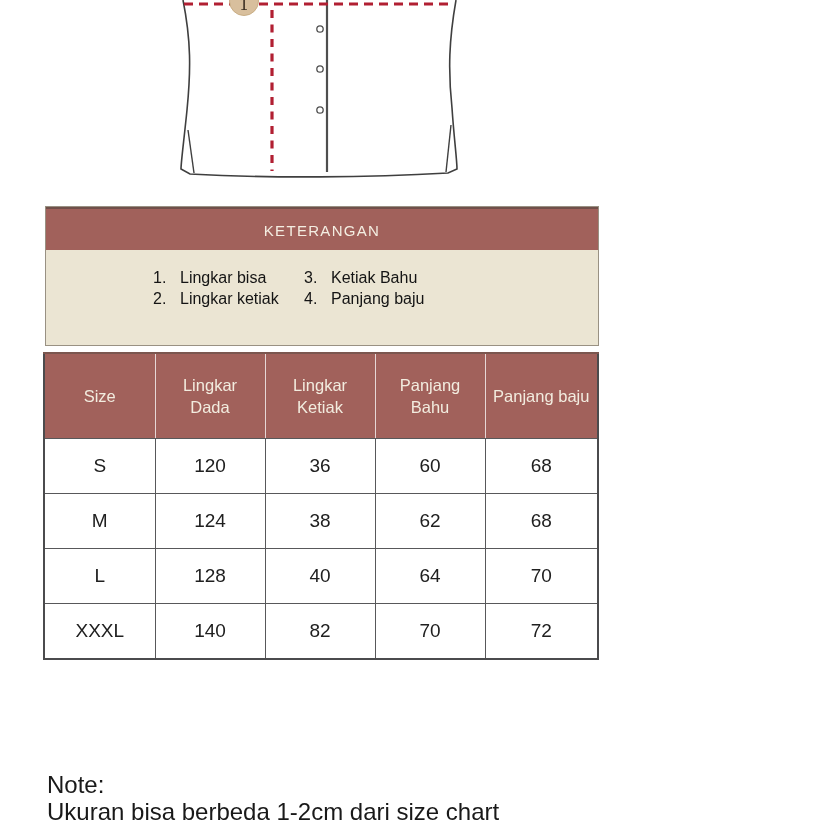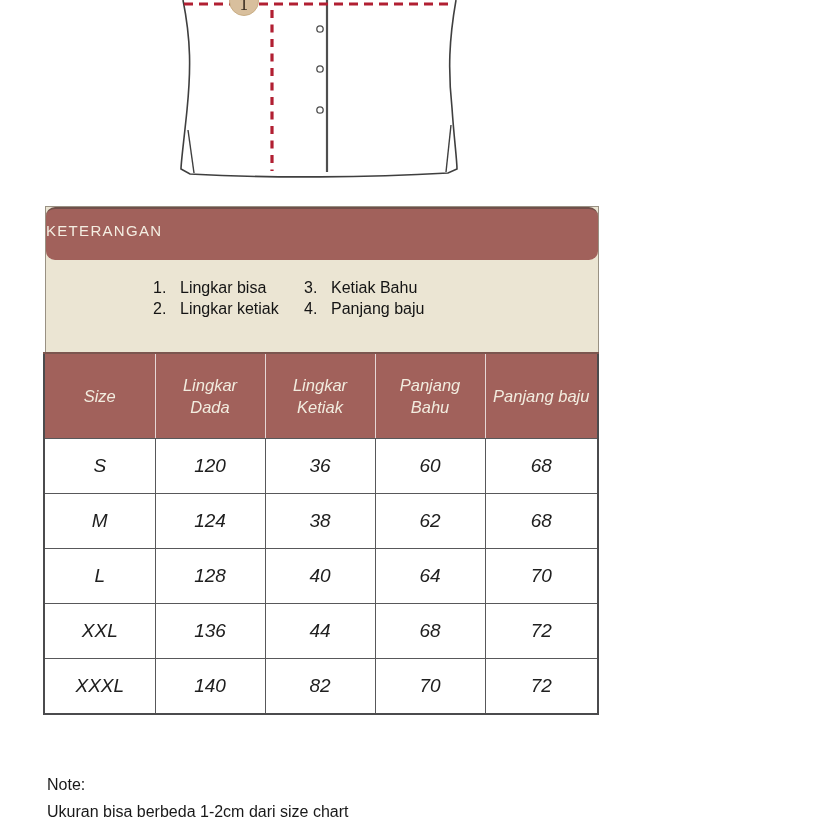--- a/index.html
+++ b/index.html
@@ -10,33 +10,33 @@
 
   
   .shirt-diagram { position:absolute; left:160px; top:0; width:320px; height:192px; }
 
   
   .ket-box {
     position:absolute; left:45px; top:206px; width:552px;
     border:1px solid #999183; box-sizing:content-box; background:#ebe5d3;
   }
   .ket-header {
-    height:53px; line-height:43px; background:#a1615b;
+    height:43px; line-height:43px; background:#a1615b;
     border-top:2px solid #70504a; box-sizing:border-box;
-    text-align:left; color:#f4eee2; font-size:15px; letter-spacing:1.3px;border-radius:9px;
+    text-align:center; color:#f4eee2; font-size:15px; letter-spacing:1.3px;
   }
   .ket-body { height:95px; box-sizing:border-box; padding:17px 0 0 107px; }
   .legend-cols { display:flex; }
   .legend-col-1 { width:151px; }
   .legend-col-2 { flex:1; }
   .legend-item { display:flex; font-size:16px; line-height:21px; color:#141414; }
   .legend-num { width:27px; flex:0 0 27px; }
 
   
-  .size-table-wrap { position:absolute; left:43px; top:352px; width:554px;font-style:italic; }
+  .size-table-wrap { position:absolute; left:43px; top:352px; width:554px; }
   table.size-table {
     width:554px; border-collapse:collapse; table-layout:fixed;
     border:2px solid #4b4b4d; background:#ffffff;
   }
   table.size-table col:nth-child(1){ width:111px; }
   table.size-table col:nth-child(2){ width:110px; }
   table.size-table col:nth-child(3){ width:110px; }
   table.size-table col:nth-child(4){ width:110px; }
   table.size-table col:nth-child(5){ width:113px; }
   table.size-table th {
@@ -48,21 +48,21 @@
     border-bottom:1px solid #58585a;
     text-align:center; vertical-align:middle; padding:0 2px;
   }
   table.size-table th:last-child { white-space:nowrap; }
   table.size-table td {
     height:54px; border:1px solid #58585a; text-align:center;
     vertical-align:middle; font-size:19px; color:#202020; padding:0;
   }
 
   
-  .note { position:absolute; left:47px; top:771px; font-size:16px; line-height:27px; color:#191919; }
+  .note { position:absolute; left:47px; top:771px; font-size:24px; line-height:27px; color:#191919; }
 </style>
 </head>
 <body>
 
 <div class="page">
 
   <svg class="shirt-diagram" viewBox="160 0 320 192" xmlns="http://www.w3.org/2000/svg">
 
     <path d="M183,0 C191,40 191,70 187,110 C184,140 181,162 181,169 L190,174
              C270,178.5 370,177.5 448,173 L457,169
@@ -147,27 +147,20 @@
             <td>68</td>
           </tr>
           <tr>
             <td>L</td>
             <td>128</td>
             <td>40</td>
             <td>64</td>
             <td>70</td>
           </tr>
           <tr>
-            <td>XXL</td>
-            <td>136</td>
-            <td>44</td>
-            <td>68</td>
-            <td>72</td>
-          </tr>
-          <tr>
             <td>XXXL</td>
             <td>140</td>
             <td>82</td>
             <td>70</td>
             <td>72</td>
           </tr>
         </tbody>
     </table>
   </div>
 

